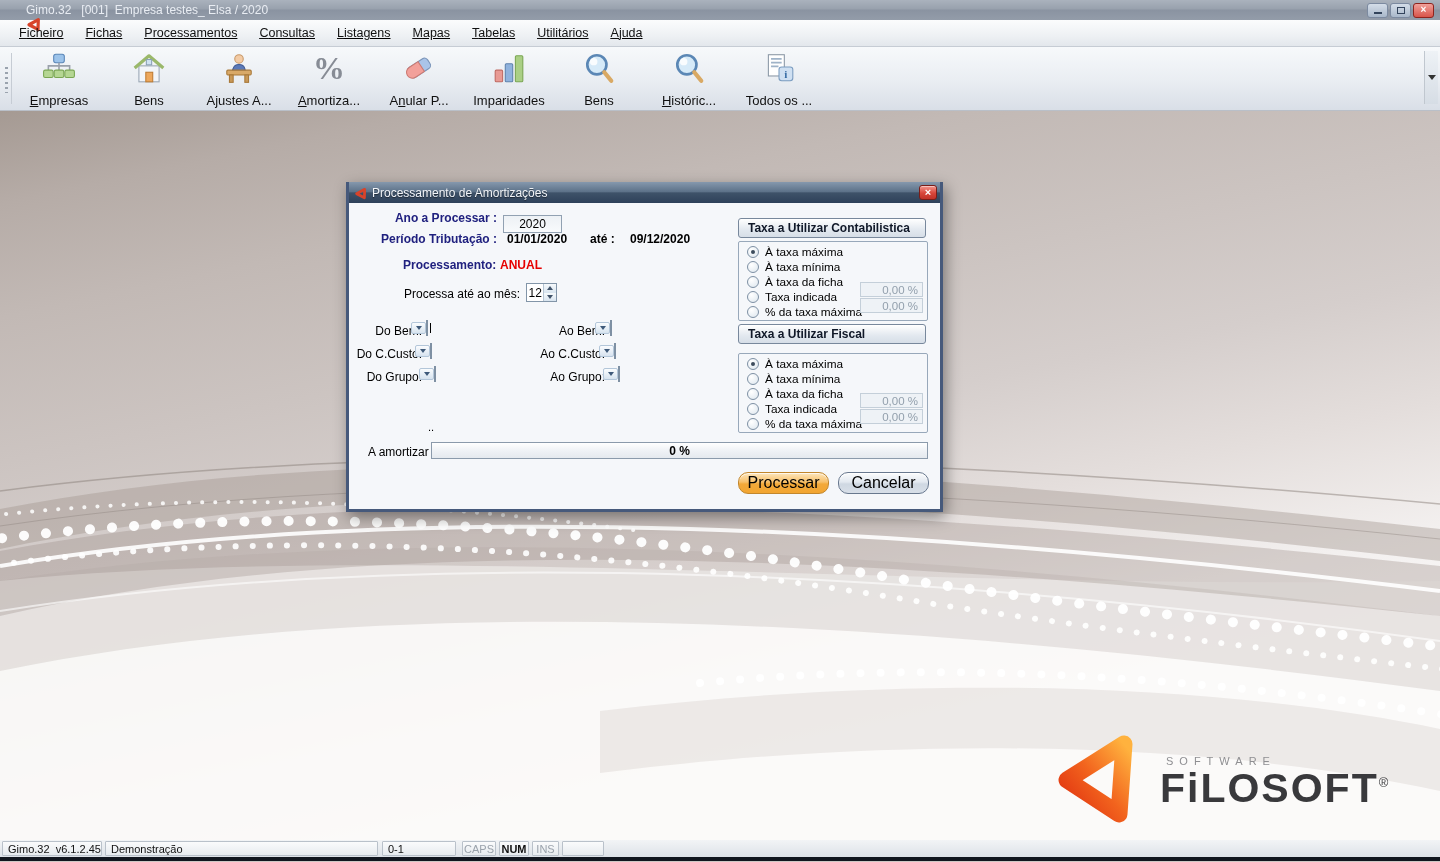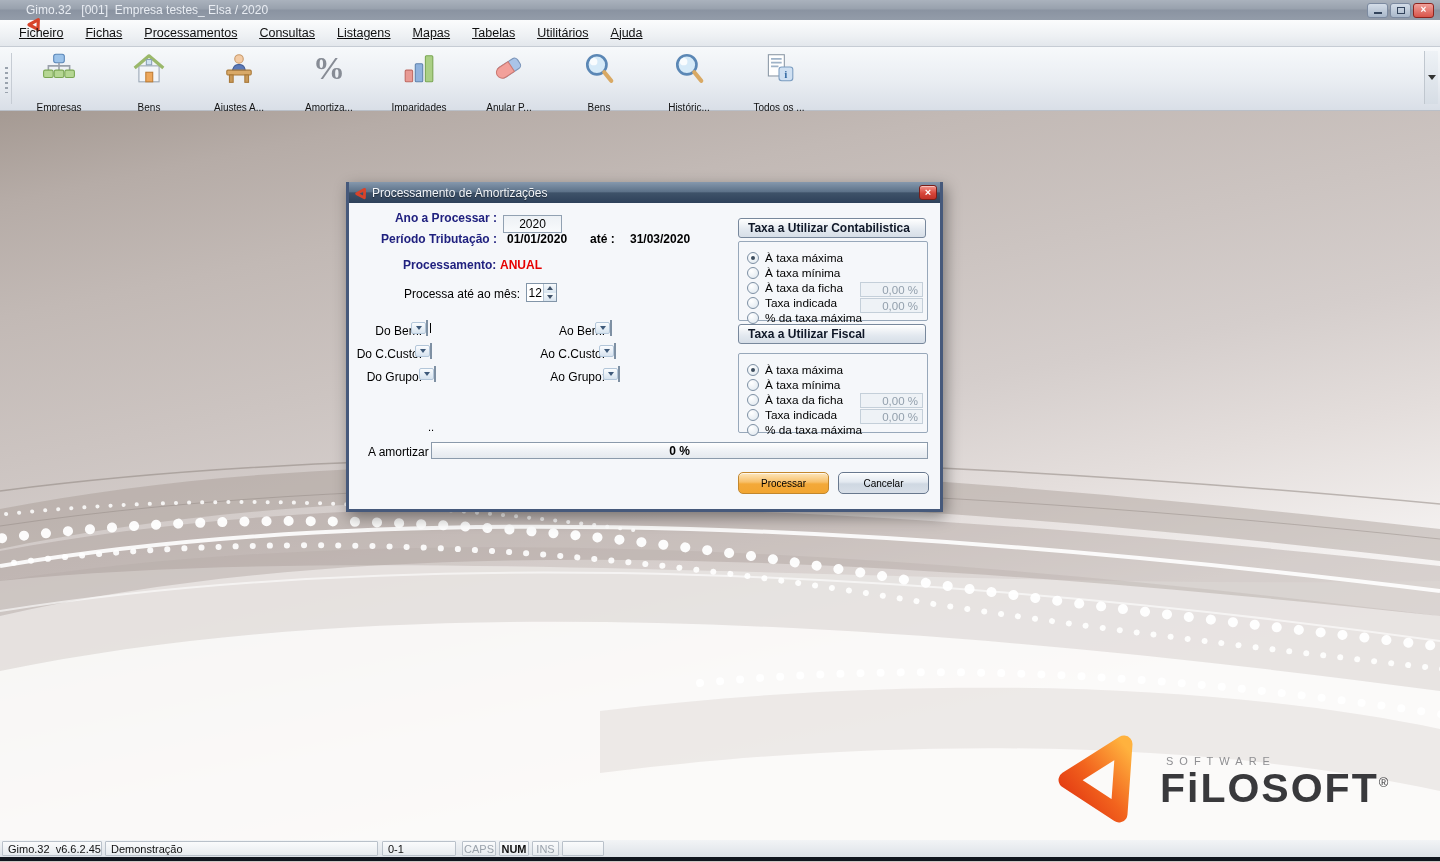--- a/index.html
+++ b/index.html
@@ -26,21 +26,21 @@
 
   
   .toolbar { height:64px; background:linear-gradient(#f7f9fb,#e9edf2 55%,#d9dfe7); border-bottom:1px solid #b9bfc8;
     display:flex; align-items:stretch; position:relative; }
   .tb-grip { width:10px; margin:6px 2px; border-right:1px solid #c6ccd4; position:relative; }
   .tb-grip::before { content:""; position:absolute; left:3px; top:14px; width:3px; height:26px;
     background:repeating-linear-gradient(to bottom,#9aa3ae 0 2px,transparent 2px 5px); }
   .tb-item { width:90px; display:flex; flex-direction:column; align-items:center; padding-top:5px; cursor:default; }
   .tb-icon { width:34px; height:32px; }
   .tb-icon svg { width:100%; height:100%; }
-  .tb-label { font-size:10px; color:#111; margin-top:18px; white-space:nowrap; }
+  .tb-label { font-size:13px; color:#111; margin-top:9px; white-space:nowrap; }
   .tb-label .key { text-decoration:underline; }
   .tb-overflow { position:absolute; right:2px; top:4px; bottom:6px; width:14px; border-left:1px solid #c0c7cf;
     background:linear-gradient(#eef2f6,#d6dde5); display:flex; align-items:center; justify-content:center; }
   .arrow-down { width:0; height:0; border-left:4px solid transparent; border-right:4px solid transparent; border-top:5px solid #333; }
 
   
   .desktop { position:relative; width:1440px; height:729px; overflow:hidden;
     background:linear-gradient(168deg,#a59a93 0%,#b6aca7 9%,#c2b9b5 20%,#ccc4c1 34%,#d5cecc 46%,#e4dedc 58%,#f3f0ef 70%,#fdfcfc 82%,#ffffff 100%); }
   .waves { position:absolute; left:0; top:0; width:1440px; height:729px; }
 
@@ -82,33 +82,33 @@
   .tri-dn { width:0; height:0; border-left:3px solid transparent; border-right:3px solid transparent; border-top:4px solid #40536a; }
 
   .combo { position:relative; height:18px; background:#fff; border:1px solid #7e90a3; }
   .combo .caret-btn { position:absolute; right:1px; top:1px; bottom:1px; width:15px; border:1px solid #b3c6d9;
     border-radius:2px; background:linear-gradient(#fafcfe,#d7e3ef); display:flex; align-items:center; justify-content:center; }
   .combo .cursor { position:absolute; left:3px; top:2px; bottom:2px; width:1px; background:#000; }
 
   .grp-header { border:1px solid #78889c; border-radius:3px; background:linear-gradient(#ffffff,#e2e8ef 60%,#d6dee7);
     font-weight:bold; font-size:12px; color:#101828; display:flex; align-items:center; padding-left:9px;
     box-shadow:inset 0 1px 0 #fff; }
-  .grp-box { border:1px solid #98a8ba; border-radius:2px; background:transparent; padding-top:8px; }
+  .grp-box { border:1px solid #98a8ba; border-radius:2px; background:transparent; padding-top:2px; }
   .radio-row { height:15px; display:flex; align-items:center; padding-left:8px; }
   .radio { width:12px; height:12px; border-radius:50%; border:1px solid #7e90a4;
     background:radial-gradient(circle at 35% 30%,#ffffff,#dde6ee); flex:none; position:relative; }
   .radio.sel::after { content:""; position:absolute; left:3px; top:3px; width:4px; height:4px; border-radius:50%; background:#3d4c5d; }
   .radio-lbl { font-size:11.8px; margin-left:6px; white-space:nowrap; }
   .dis-field { background:#eef2f6; border:1px solid #c4cfd9; color:#93a0ad; font-size:11.5px;
     display:flex; align-items:center; justify-content:flex-end; padding-right:4px; }
 
   .progress { border:1px solid #8b9aab; background:linear-gradient(#ffffff,#eef1f5 55%,#e4e9ee);
     display:flex; align-items:center; justify-content:center; font-size:12px; font-weight:bold; color:#000; }
 
-  .btn { border-radius:5px; font-size:10px; color:#000; display:flex; align-items:center; justify-content:center; }
+  .btn { border-radius:10px; font-size:16px; color:#000; display:flex; align-items:center; justify-content:center; }
   .btn-process { border:1px solid #c2872d; background:linear-gradient(#fde7bd,#f8c06a 45%,#f3a939 55%,#f2a531);
     box-shadow:inset 0 1px 0 rgba(255,255,255,.7); }
   .btn-cancel { border:1px solid #68788e; background:linear-gradient(#fbfcfd,#e3e9f0 45%,#cfd8e2 55%,#d8dfe8);
     box-shadow:inset 0 1px 0 #fff; }
 
   
   .statusbar { height:17px; background:linear-gradient(#f2f4f6,#dde2e8); display:flex; padding:1px 2px; gap:3px; }
   .sb-panel { border:1px solid #b9c1ca; border-radius:1px; background:linear-gradient(#fafbfc,#e7ebef);
     font-size:11px; color:#111; padding:0 5px; display:flex; align-items:center; white-space:pre; }
   .sb-gray { color:#9aa2ab; }
@@ -191,38 +191,38 @@
         <svg viewBox="0 0 32 30">
             <text x="16" y="25" font-size="30" font-weight="bold" fill="#878c95" text-anchor="middle" font-family="Liberation Serif, serif">%</text>
           </svg>
       </span>
       <span class="tb-label"><span></span><span class="key">A</span><span>mortiza...</span></span>
     </div>
 
     <div class="tb-item">
       <span class="tb-icon">
         <svg viewBox="0 0 32 30">
-          <rect x="3" y="17" width="7" height="11" rx="1" fill="#e89a94" stroke="#c06a62"></rect>
-          <rect x="12.5" y="11" width="7" height="17" rx="1" fill="#8fb2dd" stroke="#5f82ad"></rect>
-          <rect x="22" y="3.5" width="7" height="24.5" rx="1" fill="#aacf85" stroke="#7aa653"></rect>
-        </svg>
-      </span>
-      <span class="tb-label"><span>Imparidades</span><span class="key"></span><span></span></span>
-    </div>
-
-    <div class="tb-item">
-      <span class="tb-icon">
-        <svg viewBox="0 0 32 30">
           <g transform="rotate(-33 16 15)">
             <rect x="5" y="9.5" width="22" height="11" rx="3.5" fill="#aac4e8" stroke="#7a94b8"></rect>
             <path d="M8.5 9.5 h10 v11 h-10 a4 4 0 0 1 0 -11 z" fill="#f2a09a" stroke="#cc7a72"></path>
           </g>
         </svg>
       </span>
       <span class="tb-label"><span>A</span><span class="key">n</span><span>ular P...</span></span>
+    </div>
+
+    <div class="tb-item">
+      <span class="tb-icon">
+        <svg viewBox="0 0 32 30">
+          <rect x="3" y="17" width="7" height="11" rx="1" fill="#e89a94" stroke="#c06a62"></rect>
+          <rect x="12.5" y="11" width="7" height="17" rx="1" fill="#8fb2dd" stroke="#5f82ad"></rect>
+          <rect x="22" y="3.5" width="7" height="24.5" rx="1" fill="#aacf85" stroke="#7aa653"></rect>
+        </svg>
+      </span>
+      <span class="tb-label"><span>Imparidades</span><span class="key"></span><span></span></span>
     </div>
 
     <div class="tb-item">
       <span class="tb-icon">
         <svg viewBox="0 0 32 30">
           <circle cx="14" cy="12" r="9" fill="#d6eaf8" stroke="#5b87b5" stroke-width="2.5"></circle>
           <circle cx="11" cy="9" r="3.5" fill="#ffffff" opacity="0.85"></circle>
           <line x1="21" y1="19" x2="27.5" y2="27" stroke="#d9a964" stroke-width="4" stroke-linecap="round"></line>
         </svg>
       </span>
@@ -308,21 +308,21 @@
 
       <div class="dlg-body">
         
         <span class="abs lbl-navy ta-r" style="left:8px;top:8px;width:140px;">Ano a Processar :</span>
         <span class="abs field" style="left:154px;top:12px;width:59px;">2020</span>
 
         
         <span class="abs lbl-navy ta-r" style="left:8px;top:29px;width:140px;">Período Tributação :</span>
         <span class="abs lbl-bold" style="left:158px;top:29px;">01/01/2020</span>
         <span class="abs lbl-bold" style="left:241px;top:29px;">até :</span>
-        <span class="abs lbl-bold" style="left:281px;top:29px;">31/03/2020</span>
+        <span class="abs lbl-bold" style="left:281px;top:29px;">09/12/2020</span>
 
         
         <span class="abs lbl-navy" style="left:54px;top:55px;">Processamento:</span>
         <span class="abs lbl-red" style="left:151px;top:55px;">ANUAL</span>
 
         
         <span class="abs lbl" style="left:55px;top:84px;">Processa até ao mês:</span>
         <span class="abs spinner" style="left:177px;top:80px;width:31px;">
           <span class="spin-val">12</span>
           <span class="spin-btns">
@@ -438,21 +438,21 @@
         <span class="abs progress" style="left:82px;top:239px;width:497px;height:17px;">0 %</span>
 
         
         <span class="abs btn btn-process" style="left:389px;top:269px;width:91px;height:22px;">Processar</span>
         <span class="abs btn btn-cancel" style="left:489px;top:269px;width:91px;height:22px;">Cancelar</span>
       </div>
     </div>
   </div>
 
   <div class="statusbar">
-    <span class="sb-panel" style="width:100px;">Gimo.32  v6.6.2.45</span>
+    <span class="sb-panel" style="width:100px;">Gimo.32  v6.1.2.45</span>
     <span class="sb-panel" style="width:273px;">Demonstração</span>
     <span class="sb-panel" style="width:74px;margin-left:1px;">0-1</span>
     <span class="sb-panel sb-gray" style="width:34px;justify-content:center;margin-left:3px;">CAPS</span>
     <span class="sb-panel" style="width:30px;justify-content:center;font-weight:bold;">NUM</span>
     <span class="sb-panel sb-gray" style="width:27px;justify-content:center;">INS</span>
     <span class="sb-panel" style="width:42px;"></span>
   </div>
   <div class="bottom-edge"></div>
 
 </div>

